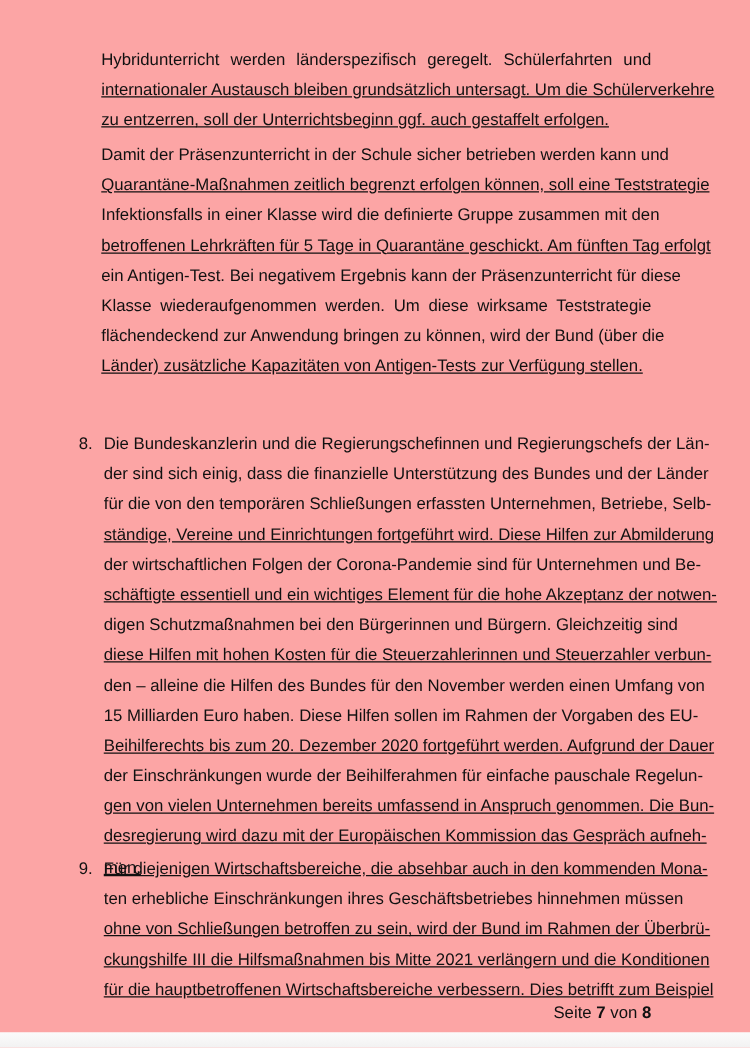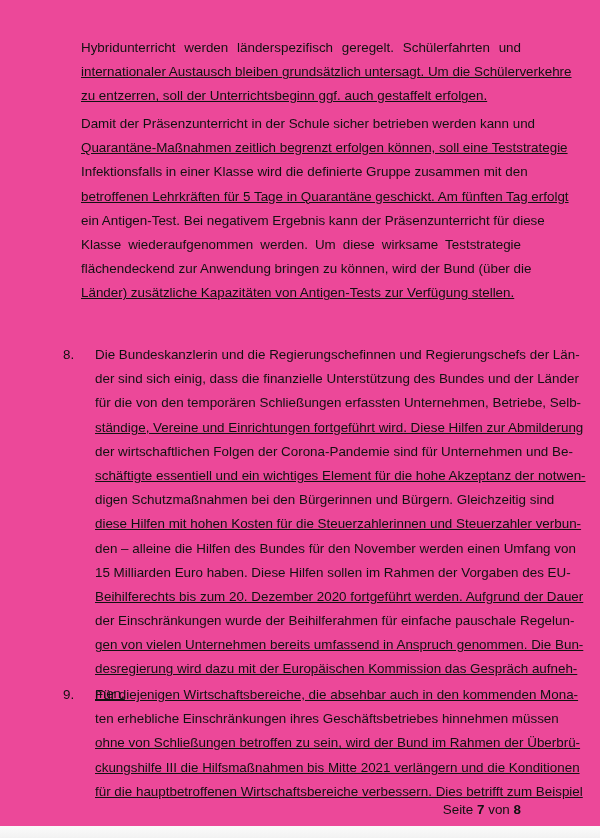--- a/index.html
+++ b/index.html
@@ -5,40 +5,40 @@
   html, body { margin: 0; padding: 0; }
   body {
     width: 600px; height: 838px; overflow: hidden;
     background: #ffffff;
     font-family: "Liberation Sans", sans-serif;
     color: #111111;
     position: relative;
   }
   .page {
     position: absolute; left: 0; top: 0; width: 600px; height: 826px;
-    background: #ec4899;
+    background: #fca5a5;
   }
   .bottom-strip {
     position: absolute; left: 0; top: 826px; width: 600px; height: 12px;
     background: linear-gradient(#fbfbfb, #f2f2f2);
   }
   .block {
     position: absolute; left: 81px; width: 440px;
     font-size: 13.4px; line-height: 24.2px;
     text-align: justify;
     hyphens: manual;
   }
   .line {
     display: block; height: 24.2px; white-space: nowrap;
     text-align: justify; text-align-last: justify;
   }
   .line.last { text-align-last: left; text-decoration: underline; }
   .item { position: absolute; left: 63px; width: 458px; font-size: 13.4px; line-height: 24.2px; }
   .item-num { position: absolute; left: 0; top: 0; }
-  .item-body { position: absolute; left: 32px; width: 440px; }
+  .item-body { position: absolute; left: 20px; width: 440px; }
   .footer {
     position: absolute; right: 79px; top: 800px;
     font-size: 13.4px; line-height: 20px;
   }
   .footer b { font-weight: bold; }
 </style>
 </head>
 <body>
 
 <div class="page">

